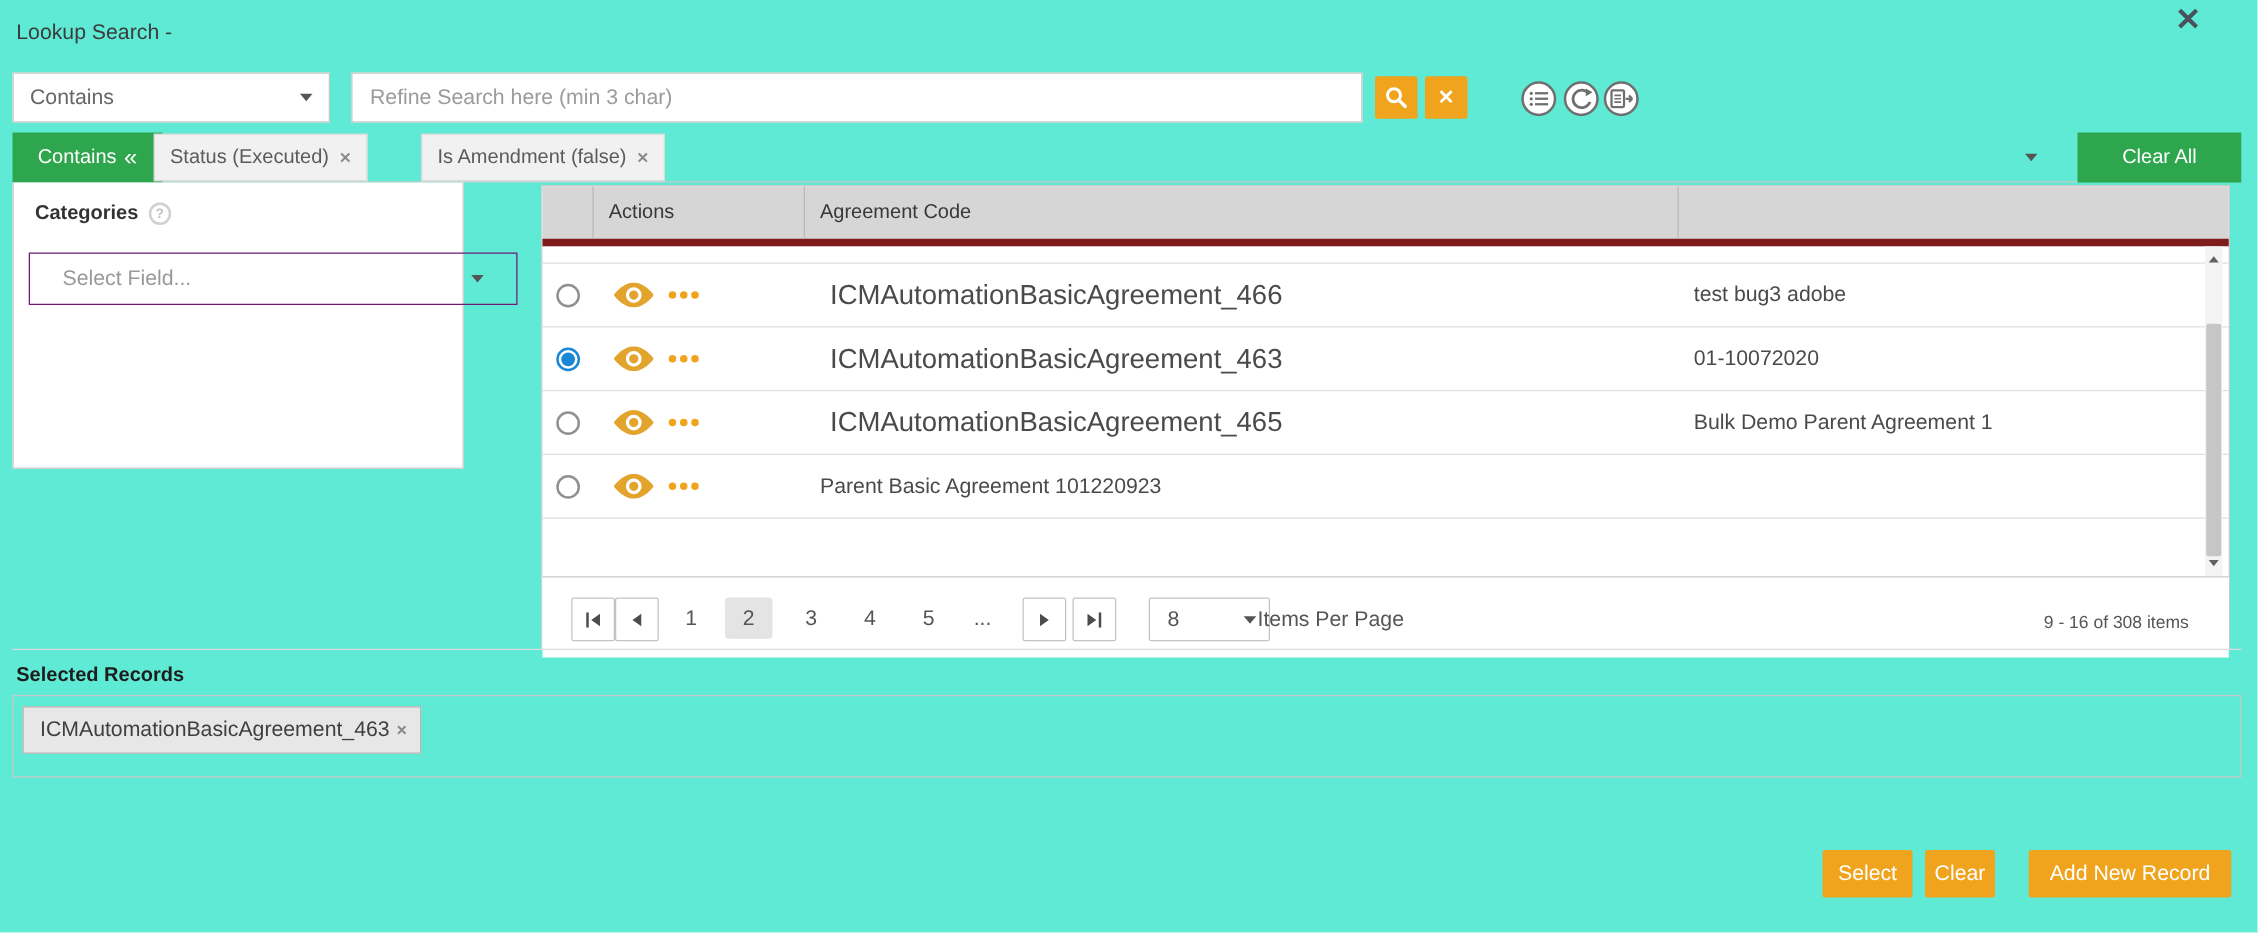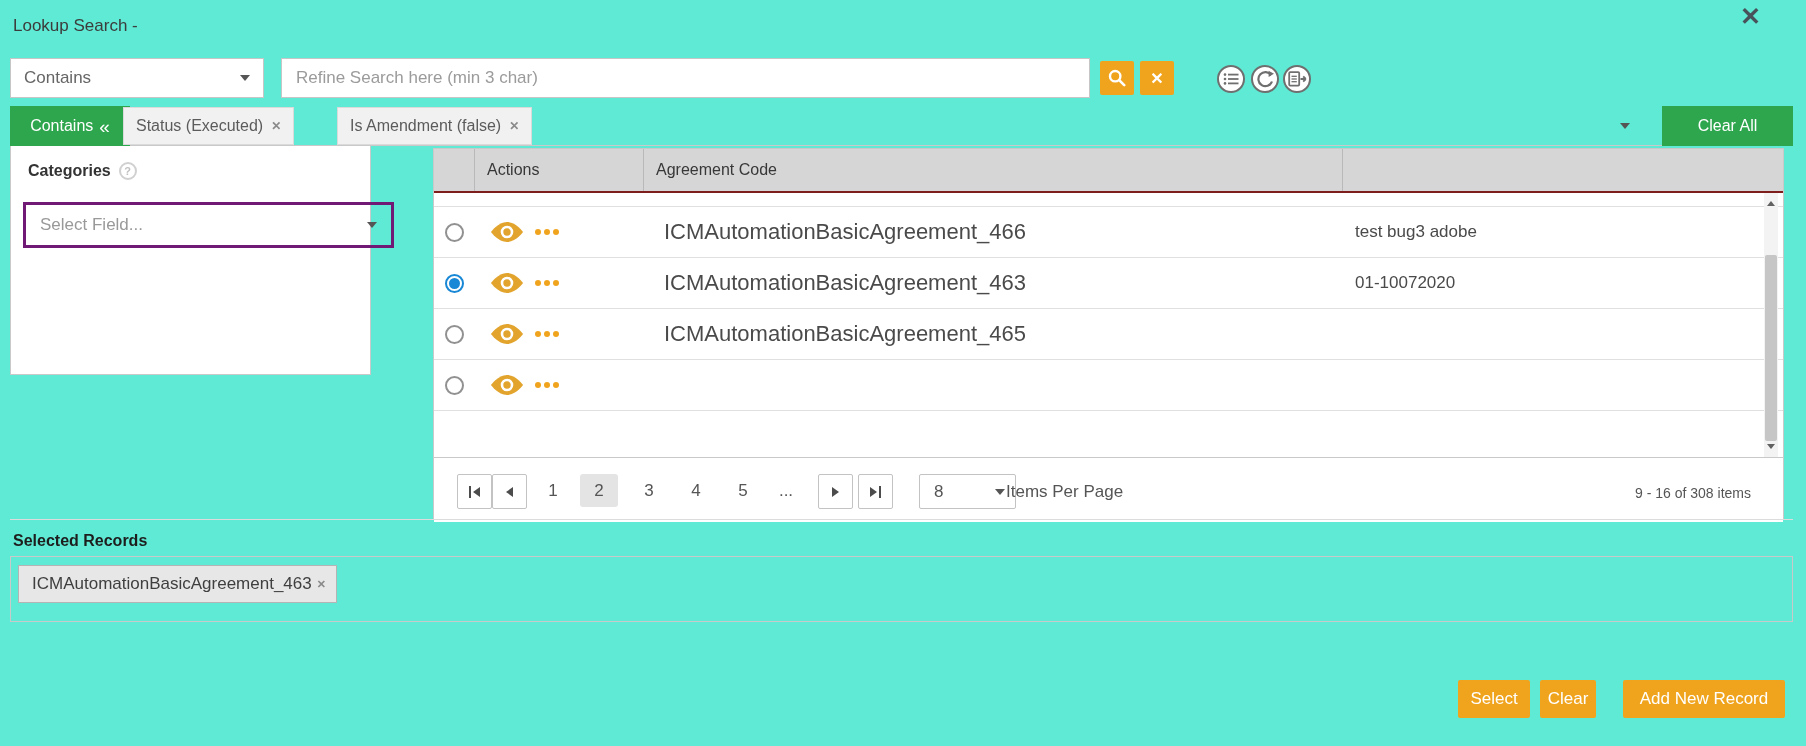--- a/index.html
+++ b/index.html
@@ -39,27 +39,27 @@
   .filters-caret{left:1620px;top:123px;cursor:pointer;}
   .clear-all{left:1662px;top:106px;width:131px;height:40px;background:var(--green,#2EA64D);color:#fff;
              display:flex;align-items:center;justify-content:center;font-size:16px;cursor:pointer;}
 
   
   .left-panel{left:10px;top:146px;width:361px;height:229px;border:1px solid #c9c9c9;border-top:none;background:#fff;}
   .cat-title{position:absolute;left:17px;top:16px;font-size:16px;font-weight:700;color:#333;
              display:flex;align-items:center;gap:8px;}
   .help-icon{width:18px;height:18px;border:2px solid #d0d0d0;border-radius:50%;color:#c0c0c0;font-size:11px;
              font-weight:700;display:flex;align-items:center;justify-content:center;cursor:pointer;box-sizing:border-box;}
-  .field-select{position:absolute;left:12px;top:56px;width:337px;height:40px;border:3px solid #701a75;
-                display:flex;align-items:center;padding:0 14px;font-size:17px;color:#999;cursor:pointer;}
+  .field-select{position:absolute;left:12px;top:56px;width:337px;height:40px;border:1px solid #701a75;
+                display:flex;align-items:center;padding:0 26px;font-size:17px;color:#999;cursor:pointer;}
   .field-select .caret{margin-left:auto;}
 
   
   .grid{left:433px;top:148px;width:1351px;height:372px;border:1px solid #c9c9c9;background:#fff;}
-  .grid-header{display:flex;height:42px;background:var(--header-bg,#D6D6D6);border-bottom:2px solid #7f1d1d;}
+  .grid-header{display:flex;height:42px;background:var(--header-bg,#D6D6D6);border-bottom:6px solid #7f1d1d;}
   .hcell{display:flex;align-items:center;padding-left:12px;font-size:16px;color:#383838;box-sizing:border-box;cursor:pointer;}
   .hc-radio{width:40px;padding-left:0;cursor:default;}
   .hc-actions{width:169px;border-left:1px solid #b9b9b9;}
   .hc-code{width:699px;border-left:1px solid #b9b9b9;}
   .hc-name{width:215px;border-left:1px solid #b9b9b9;}
   .hc-spacer{flex:1;border-left:1px solid #b9b9b9;cursor:default;}
   .grid-body{position:relative;height:264px;overflow:hidden;}
   .trow{display:flex;align-items:center;height:50px;border-bottom:1px solid #e0e0e0;}
   .trow-partial{height:13px;border-bottom:1px solid #e0e0e0;}
   .c-radio{width:40px;display:flex;justify-content:center;}
@@ -248,39 +248,41 @@
                 <circle cx="16" cy="10" r="5" fill="none" stroke="#fff" stroke-width="2.6"></circle>
               </svg>
           </span>
           <span class="dots">
               <i></i>
               <i></i>
               <i></i>
             </span>
         </div>
         <div class="c-code">ICMAutomationBasicAgreement_465</div>
+        <div class="c-name">Bulk Demo Parent Agreement 1</div>
       </div>
 
       <div class="trow">
         <div class="c-radio">
             <span class="row-radio"></span>
           </div>
         <div class="c-actions">
           <span class="eye">
             <svg width="32" height="20" viewBox="0 0 32 20">
                 <path d="M16 0C25 0 32 10 32 10S25 20 16 20 0 10 0 10 7 0 16 0Z" fill="#E2A42C"></path>
                 <circle cx="16" cy="10" r="5" fill="none" stroke="#fff" stroke-width="2.6"></circle>
               </svg>
           </span>
           <span class="dots">
               <i></i>
               <i></i>
               <i></i>
             </span>
         </div>
+        <div class="c-name">Parent Basic Agreement 101220923</div>
       </div>
 
 
       <div class="vscroll">
         <span class="vs-up"></span>
         <span class="vs-thumb"></span>
         <span class="vs-dn"></span>
       </div>
     </div>
 

